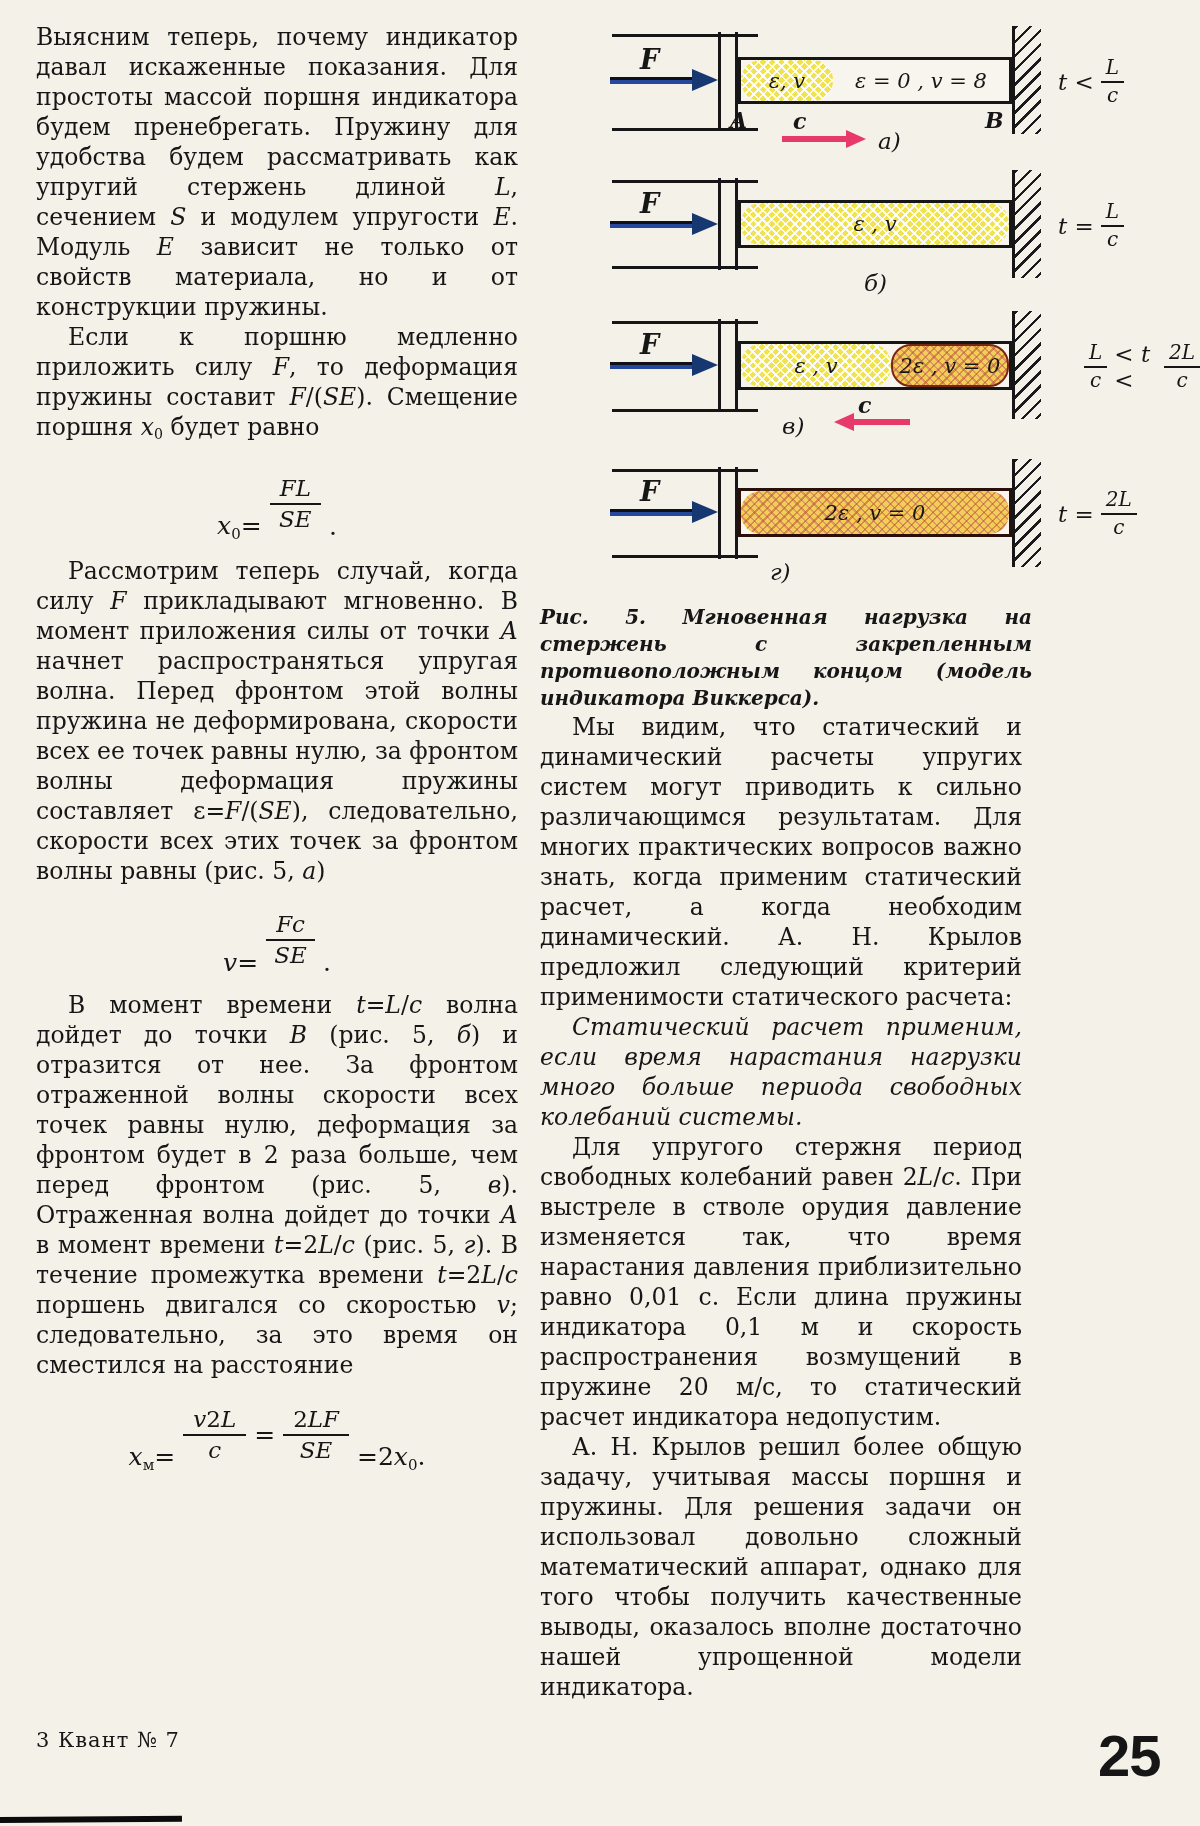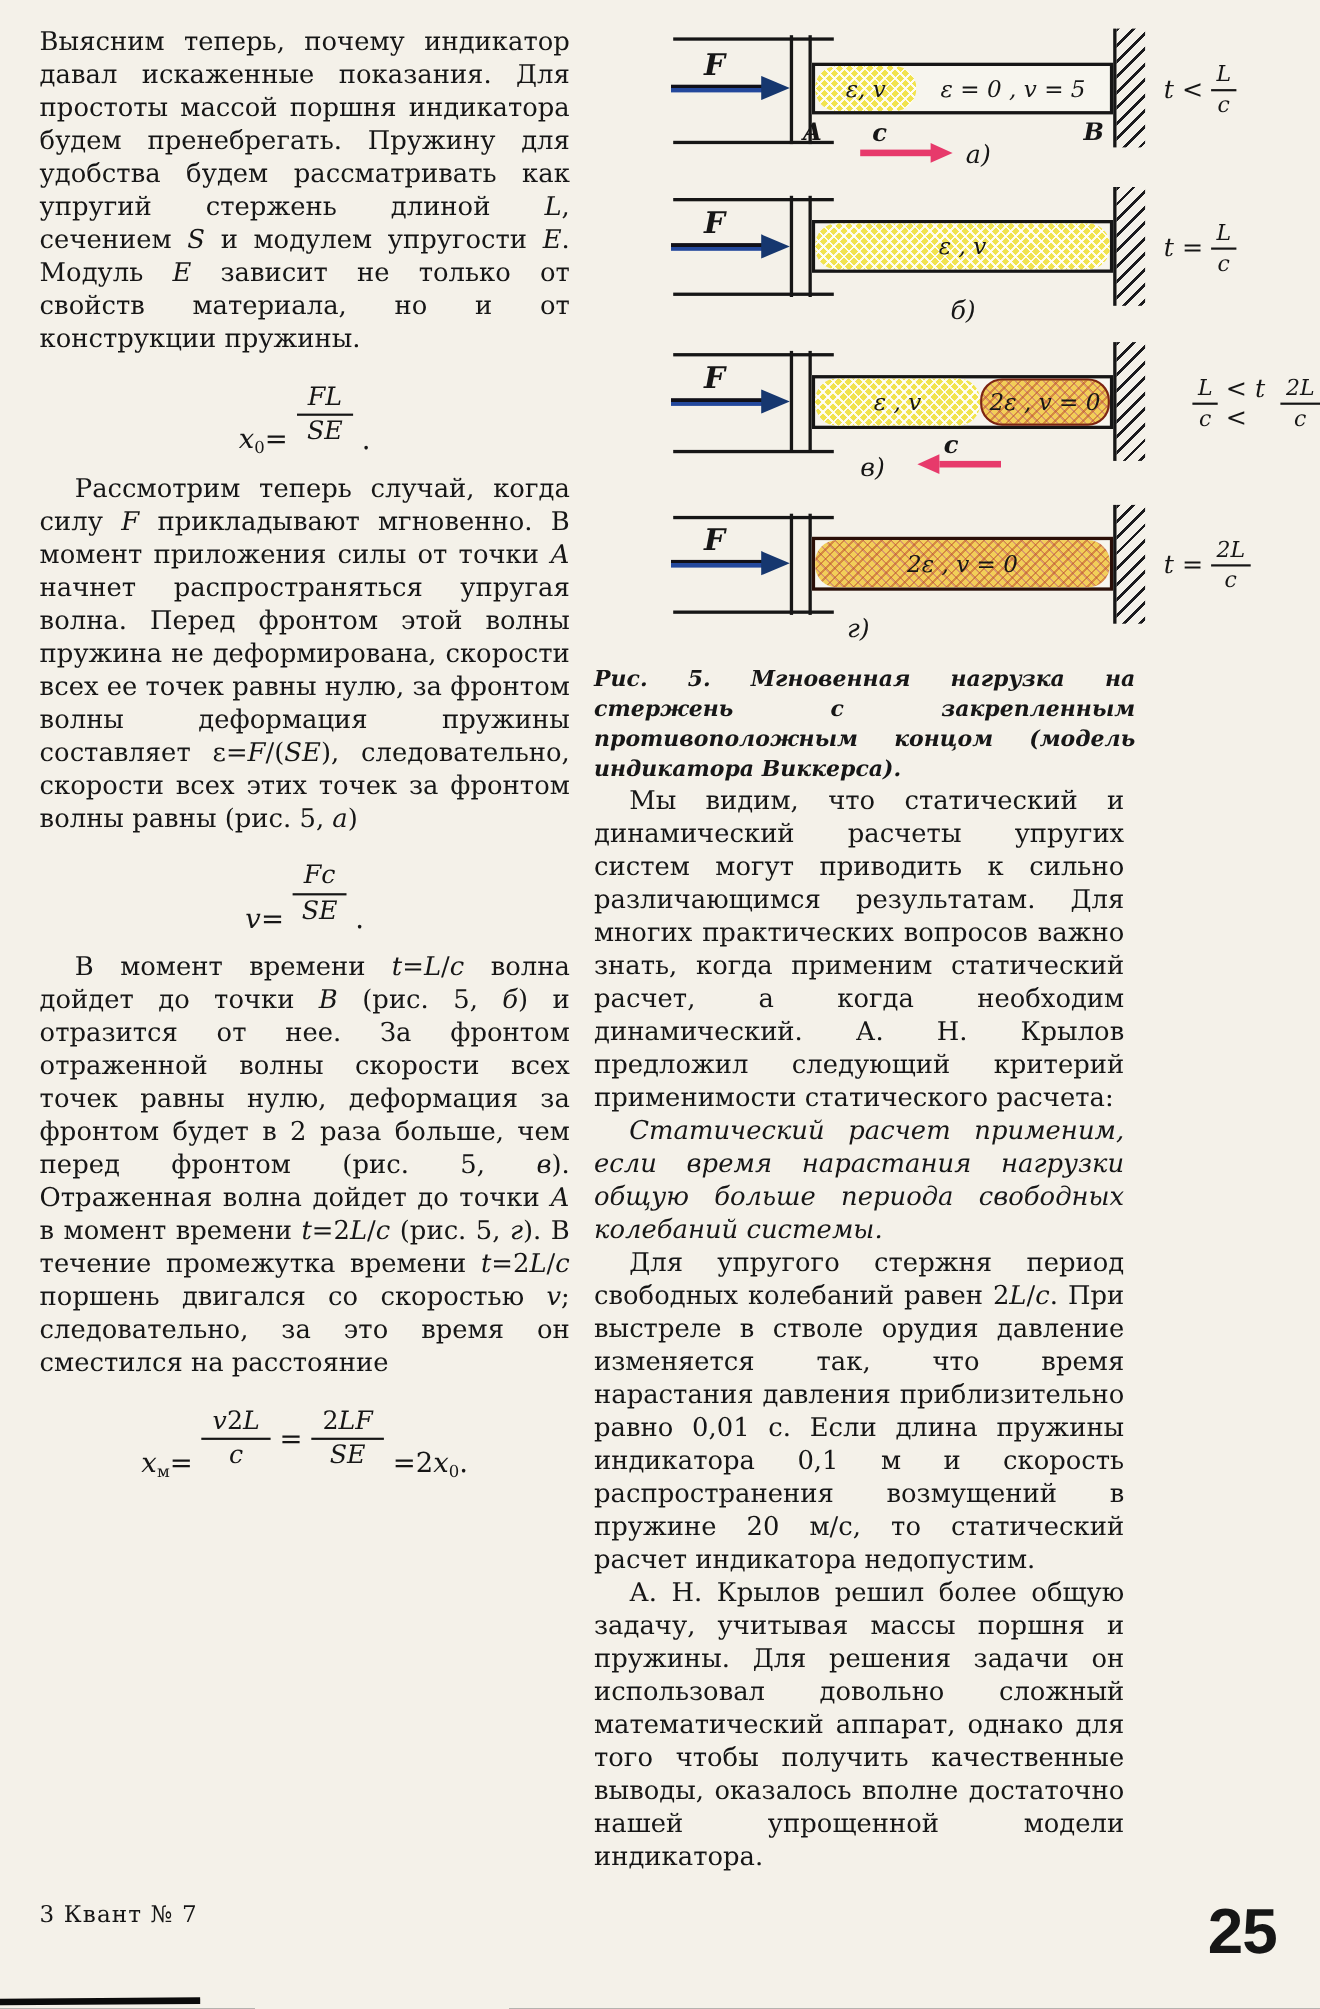--- a/index.html
+++ b/index.html
@@ -71,20 +71,21 @@
   .scan-strip{position:absolute;left:0;bottom:3px;width:182px;height:6px;background:#0b0b0b;
               transform:rotate(-0.4deg);transform-origin:left bottom;}
 </style>
 </head>
 <body>
 
 <div class="page">
 
   <div class="col-left">
     <p class="body noindent">Выясним теперь, почему индикатор давал искаженные показания. Для простоты массой поршня индикатора будем пренебрегать. Пружину для удобства будем рассматривать как упругий стержень длиной <i>L</i>, сечением <i>S</i> и модулем упругости <i>E</i>. Модуль <i>E</i> зависит не только от свойств материала, но и от конструкции пружины.</p>
+    <p class="body">Если к поршню медленно приложить силу <i>F</i>, то деформация пружины составит <i>F</i>/(<i>SE</i>). Смещение поршня <i>x</i><sub>0</sub> будет равно</p>
 
     <div class="formula">
       <span class="pre"><i>x</i><sub>0</sub>=</span>
       <span class="frac">
         <span class="num"><i>FL</i></span>
         <span class="den"><i>SE</i></span>
       </span>
       <span class="tail">.</span>
     </div>
 
@@ -121,21 +122,21 @@
 
     <div>
       <div class="hline" style="left:72px;top:26px;width:146px;"></div>
       <div class="hline" style="left:72px;top:120px;width:146px;"></div>
       <div class="piston" style="left:178px;top:24px;height:99px;"></div>
       <div class="fshaft" style="top:69px;"></div>
       <div class="fhead" style="top:61px;"></div>
       <div class="flabel" style="top:36px;">F</div>
       <div class="rod" style="left:198px;top:49px;height:47px;">
         <div class="seg fill-y" style="width:92px;">ε, v</div>
-        <div class="seg" style="flex:1;">ε = 0 ,  v = 5</div>
+        <div class="seg" style="flex:1;">ε = 0 ,  v = 8</div>
       </div>
       <div class="plabel" style="left:190px;top:99px;">A</div>
       <div class="plabel" style="left:445px;top:99px;">B</div>
       <div class="plabel" style="left:253px;top:100px;">c</div>
       <div class="pshaft" style="left:242px;top:128px;width:66px;"></div>
       <div class="phead-r" style="left:306px;top:122px;"></div>
       <div class="tag" style="left:338px;top:120px;">а)</div>
       <div class="wall" style="left:472px;top:18px;height:108px;"></div>
       <div class="time" style="left:518px;top:48px;">
         <span><i>t</i> &lt;</span>
@@ -215,21 +216,21 @@
           <span class="den"><i>c</i></span>
         </span>
       </div>
     </div>
   </div>
 
   <div class="caption">Рис. 5. Мгновенная нагрузка на стержень с закрепленным противоположным концом (модель индикатора Виккерса).</div>
 
   <div class="col-right">
     <p class="body">Мы видим, что статический и динамический расчеты упругих систем могут приводить к сильно различающимся результатам. Для многих практических вопросов важно знать, когда применим статический расчет, а когда необходим динамический. А. Н. Крылов предложил следующий критерий применимости статического расчета:</p>
-    <p class="body crit">Статический расчет применим, если время нарастания нагрузки общую больше периода свободных колебаний системы.</p>
+    <p class="body crit">Статический расчет применим, если время нарастания нагрузки много больше периода свободных колебаний системы.</p>
     <p class="body">Для упругого стержня период свободных колебаний равен 2<i>L</i>/<i>c</i>. При выстреле в стволе орудия давление изменяется так, что время нарастания давления приблизительно равно 0,01 с. Если длина пружины индикатора 0,1 м и скорость распространения возмущений в пружине 20 м/с, то статический расчет индикатора недопустим.</p>
     <p class="body">А. Н. Крылов решил более общую задачу, учитывая массы поршня и пружины. Для решения задачи он использовал довольно сложный математический аппарат, однако для того чтобы получить качественные выводы, оказалось вполне достаточно нашей упрощенной модели индикатора.</p>
   </div>
 
   <div class="footer">3 Квант № 7</div>
   <div class="pagenum">25</div>
   <div class="scan-strip"></div>
 
 </div>
 

